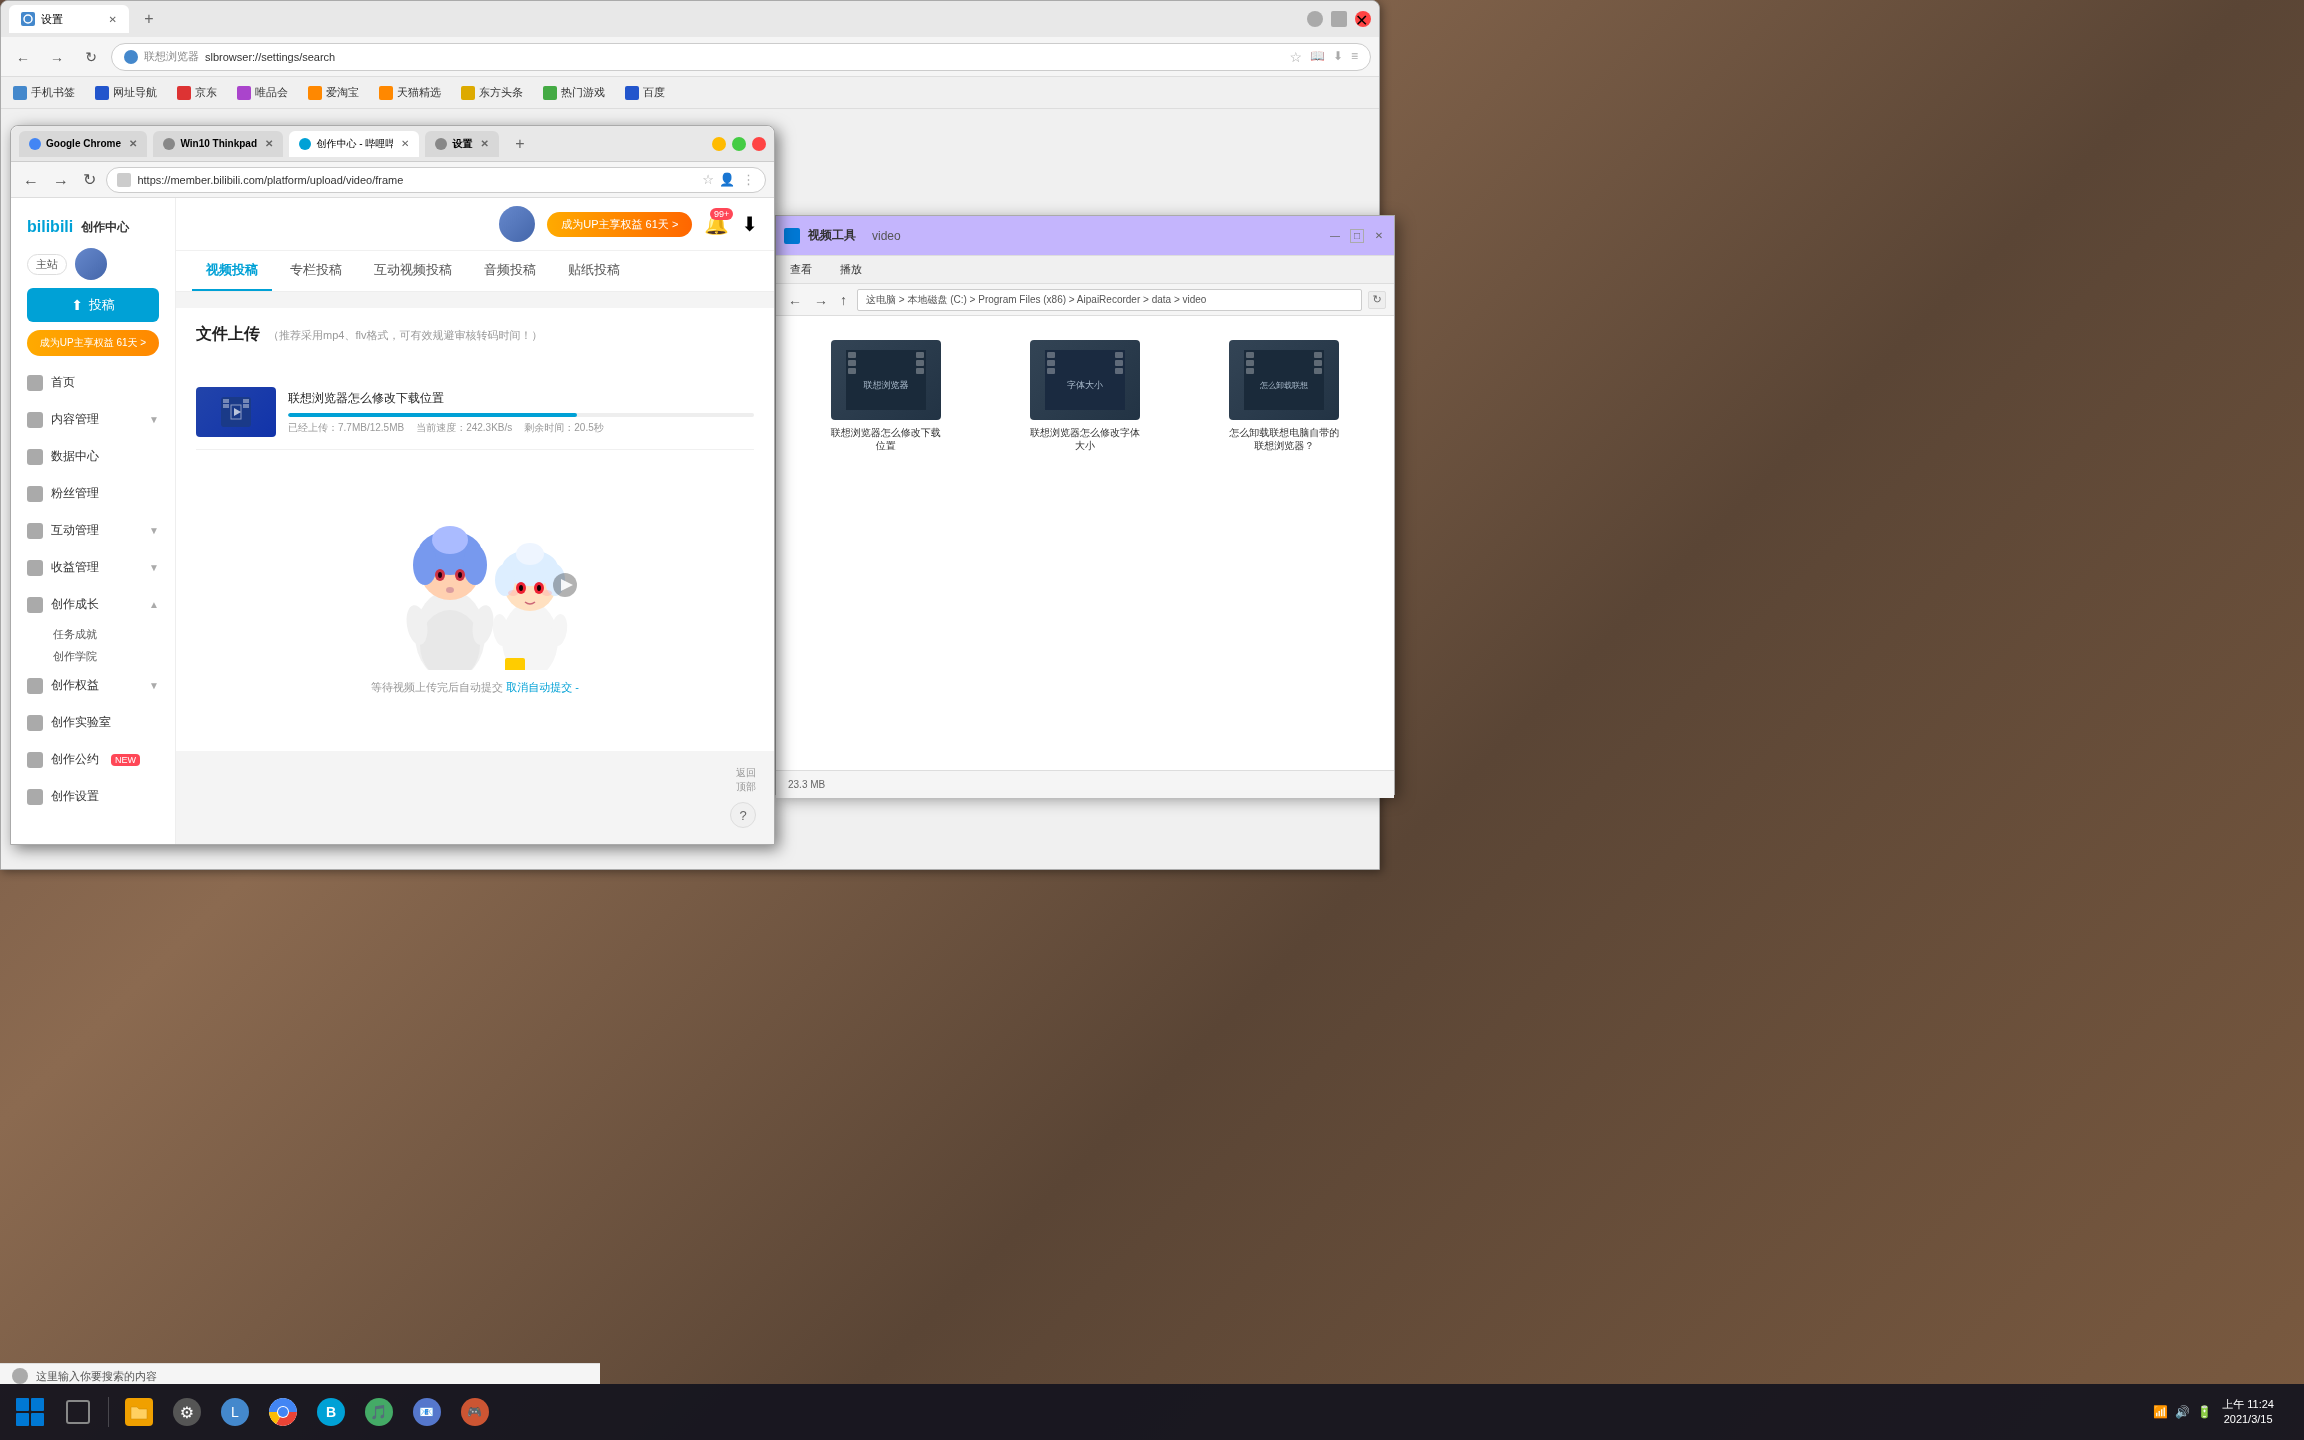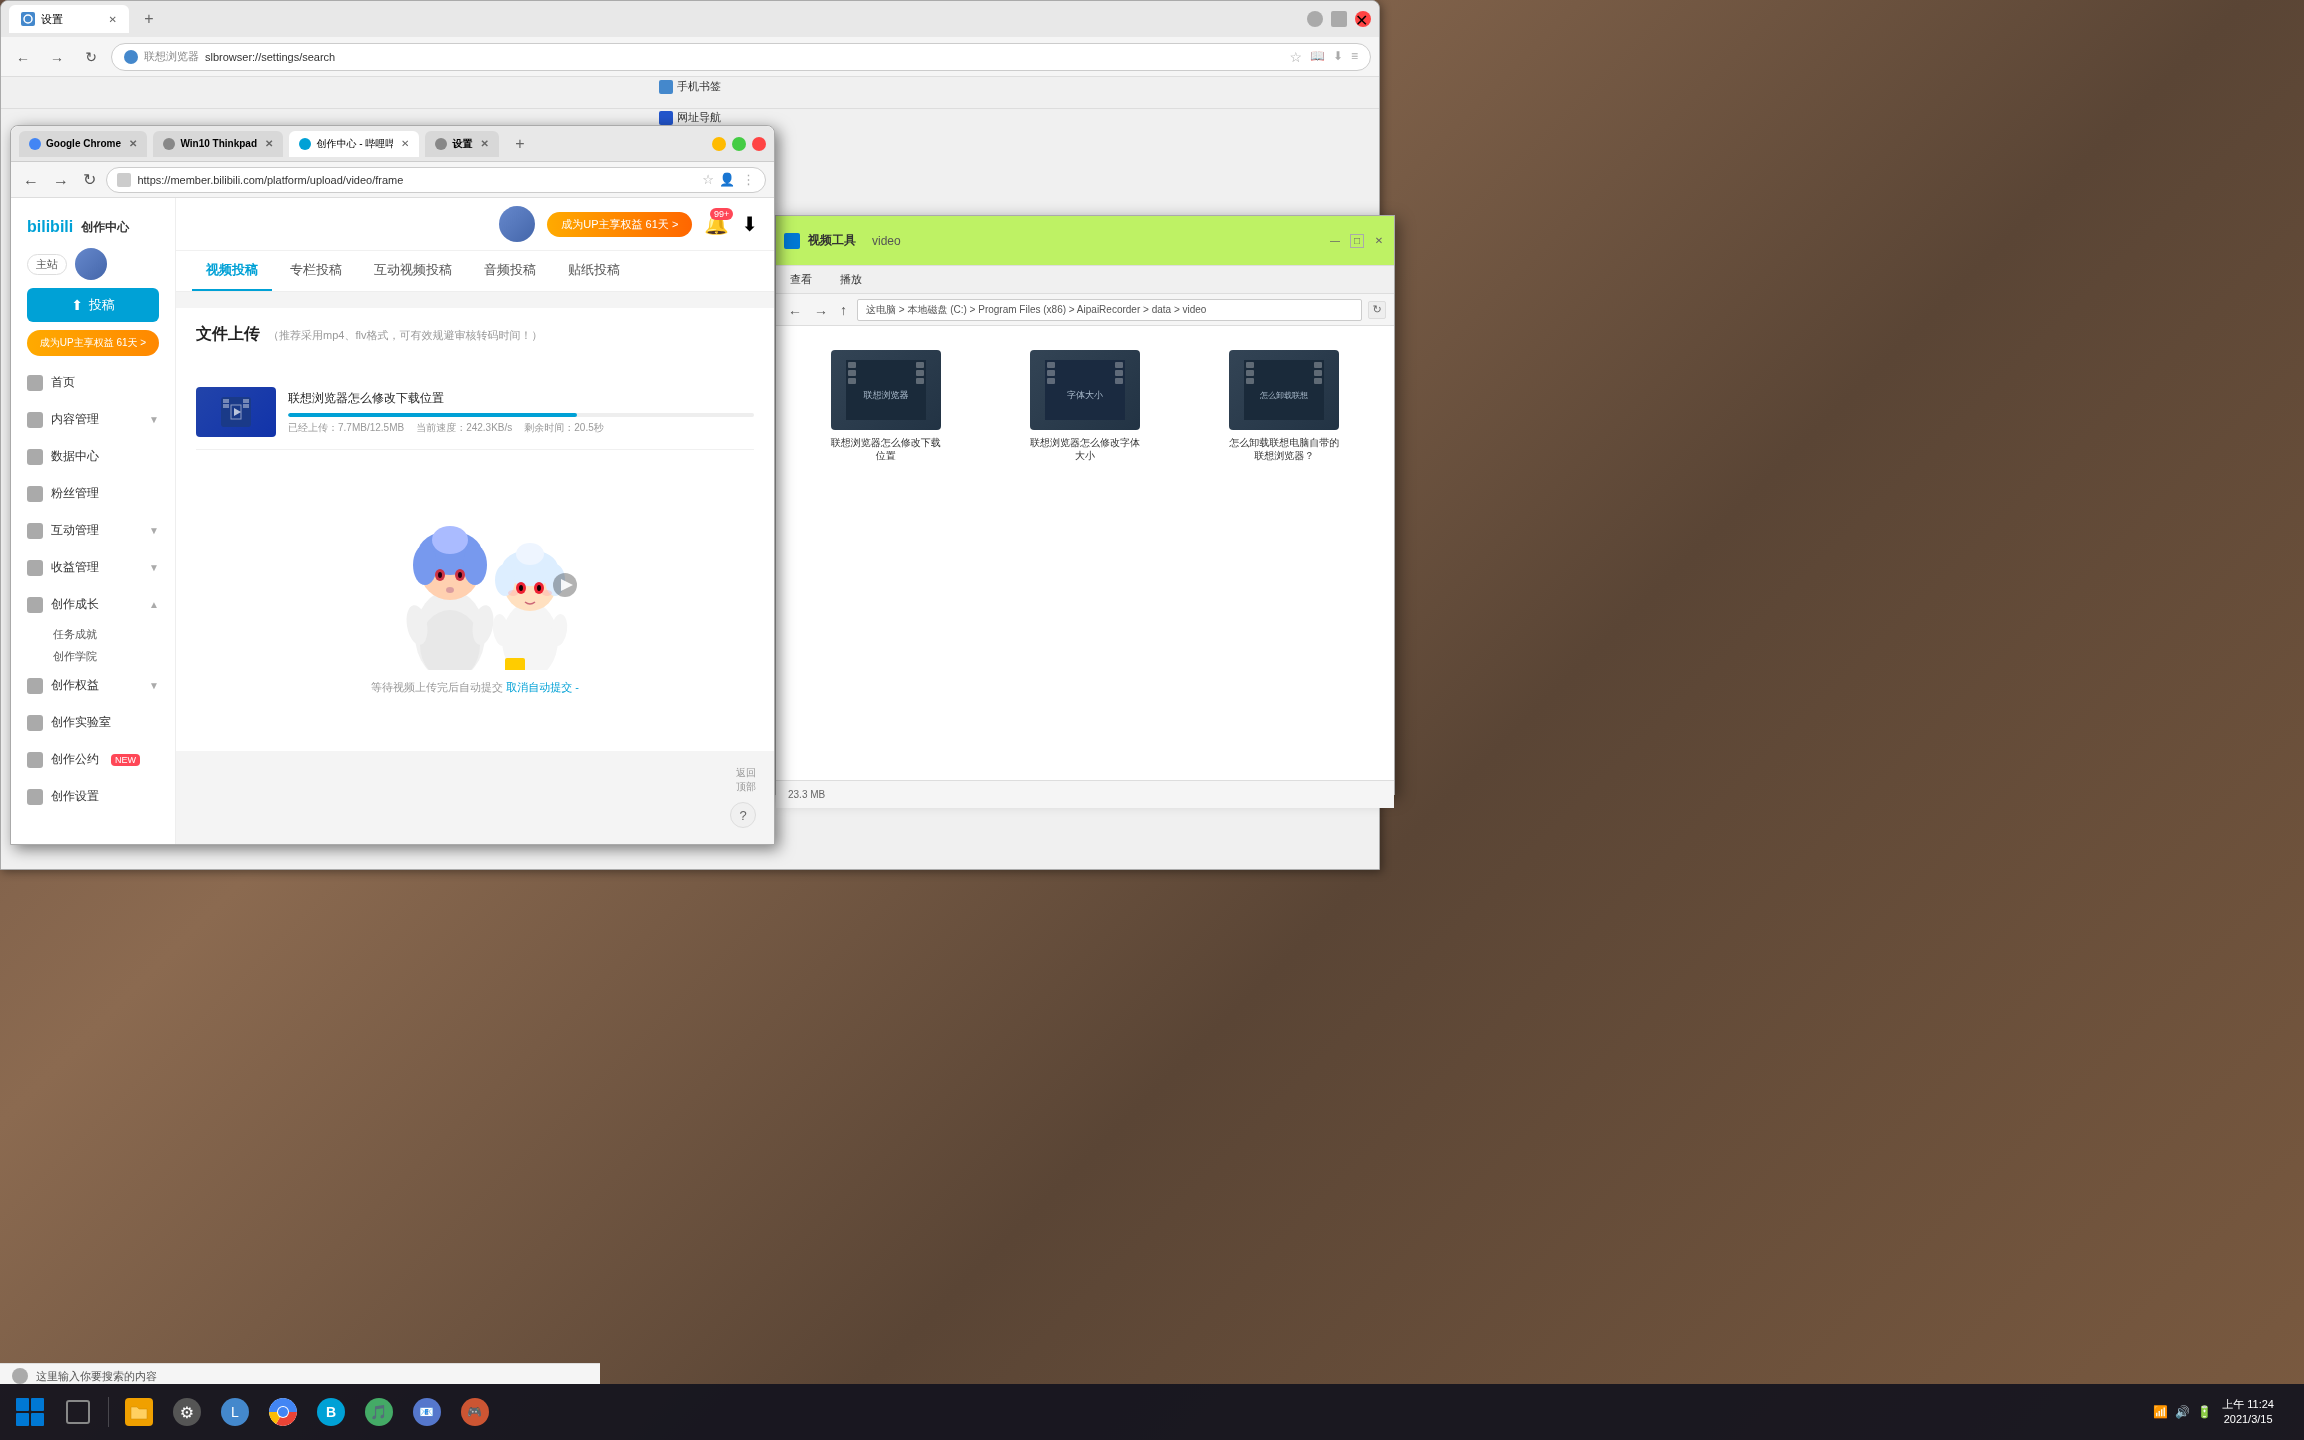--- a/index.html
+++ b/index.html
@@ -111,21 +111,20 @@
     .sl-browser-bookmarks {
       background: #f0f0f0;
       height: 32px;
       display: flex;
       align-items: center;
       padding: 0 8px;
       gap: 12px;
       border-bottom: 1px solid #ddd;
       font-size: 11px;
       color: #333;
-      flex-direction: column;
     }
 
     .bookmark-item {
       display: flex;
       align-items: center;
       gap: 4px;
       cursor: pointer;
       padding: 2px 4px;
       border-radius: 3px;
     }
@@ -448,22 +447,22 @@
       left: 775px;
       width: 620px;
       height: 580px;
       background: #fff;
       border: 1px solid #aaa;
       box-shadow: 4px 4px 15px rgba(0,0,0,0.4);
       z-index: 8;
     }
 
     .fe-titlebar {
-      background: #bef264;
-      height: 50px;
+      background: #c4b5fd;
+      height: 40px;
       display: flex;
       align-items: center;
       padding: 0 8px;
       gap: 8px;
       border-bottom: 1px solid #ddd;
     }
 
     .fe-tabs {
       display: flex;
       background: #f0f0f0;

